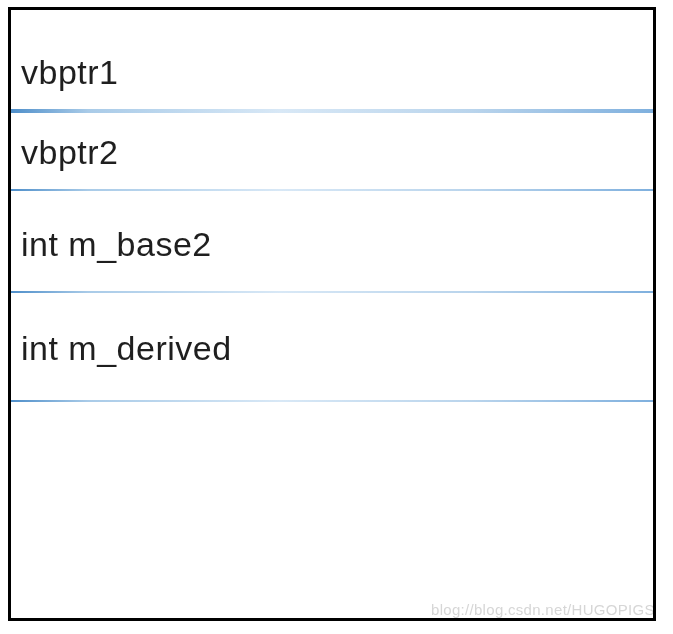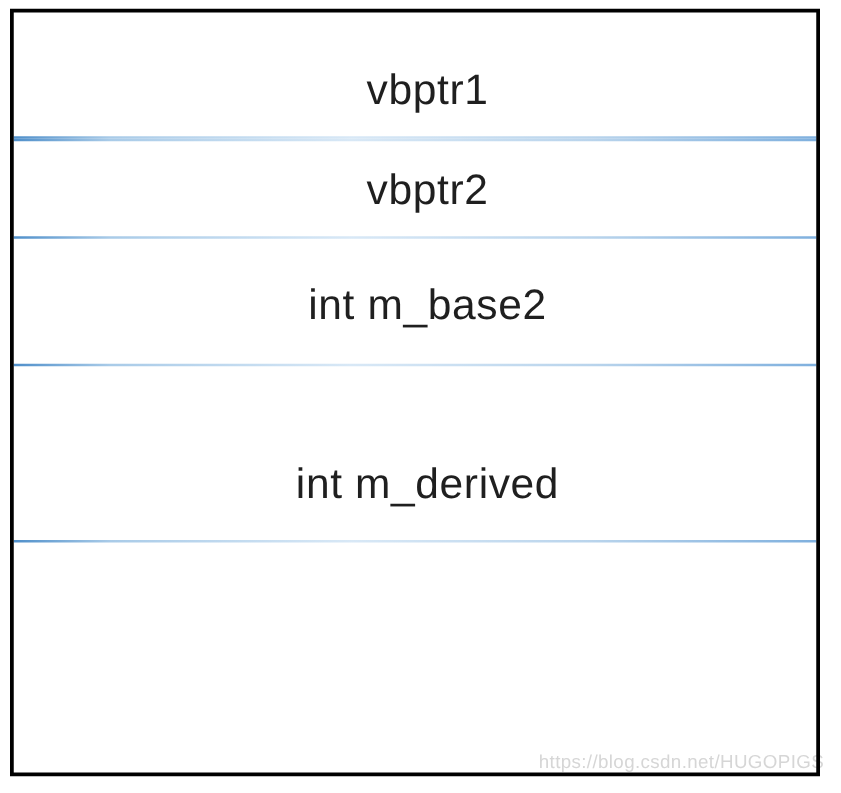--- a/index.html
+++ b/index.html
@@ -25,37 +25,36 @@
     box-sizing: border-box;
     background: #ffffff;
     z-index: 1;
     display: flex;
     flex-direction: column;
     padding: 3px; 
   }
   .row {
     display: flex;
     align-items: center;
-    justify-content: center;
     box-sizing: border-box;
   }
   .row span {
     position: relative;
     left: 10px;
     font-size: 34px;
     font-weight: 300;
     letter-spacing: 0.5px;
     color: #1f1f1f;
     white-space: nowrap;
   }
   .r1 { height: 99px; }
   .r2 { height: 108px; }
   .r3 { height: 76px; }
   .r4 { height: 100px; }
-  .r5 { height: 93px; margin-top: 46px; }
+  .r5 { height: 107px; }
   .r6 { flex: 1; }
   .r1 span { top: 13px; }
   .r2 span { top: 4px; }
   .r3 span { top: 1px; }
   .r4 span { top: 3px; }
   .r5 span { top: 2px; }
   .r6 span { top: -2px; }
   .divider {
     height: 2px;
     width: 100%;
@@ -108,17 +107,17 @@
     <div class="row r4">
       <span>int m_base2</span>
     </div>
     <div class="divider"></div>
     <div class="row r5">
       <span>int m_derived</span>
     </div>
     <div class="divider"></div>
   </div>
 
-  <span class="watermark">https://blog.csdn.net/HUGOPIGS</span>
+  <span class="watermark">blog://blog.csdn.net/HUGOPIGS</span>
 
   <div class="border-overlay"></div>
 
 </div>
 
 </body></html>

